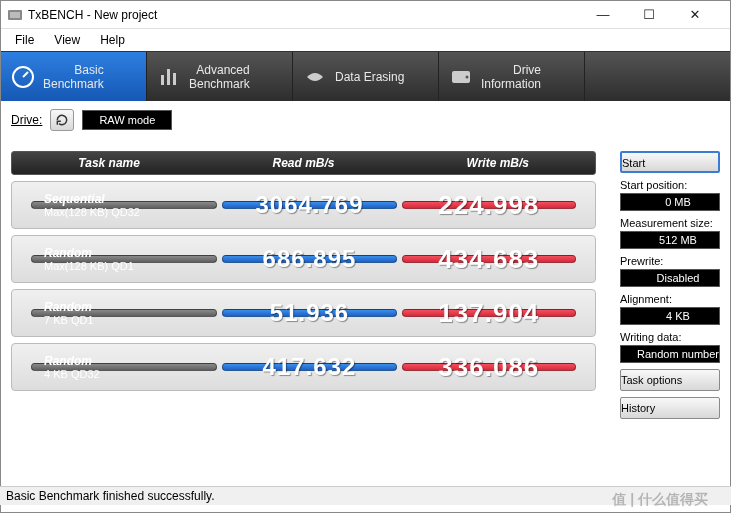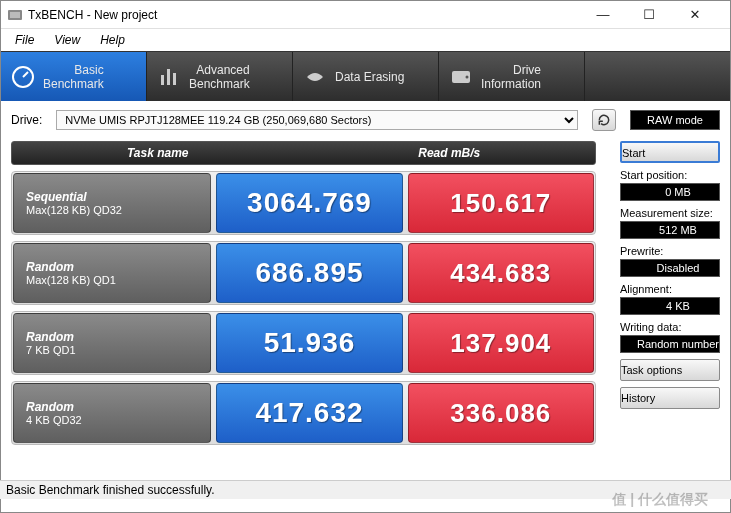--- a/index.html
+++ b/index.html
@@ -2,45 +2,45 @@
 <html><head>
 <meta charset="utf-8">
 <style>
 * { margin: 0; padding: 0; box-sizing: border-box; font-family: "Segoe UI", Tahoma, sans-serif; }
 body { background: #fff; width: 731px; height: 513px; overflow: hidden; border: 1px solid #888; }
 .titlebar { height: 28px; display: flex; align-items: center; padding: 0 12px 0 6px; background: #fff; border-bottom: 1px solid #e0e0e0; }
 .titlebar .icon { width: 16px; height: 16px; margin-right: 5px; }
 .titlebar .title { font-size: 12px; flex: 1; }
 .titlebar .winbtn { width: 46px; height: 28px; display: flex; align-items: center; justify-content: center; font-size: 13px; color: #222; }
 .menubar { height: 22px; display: flex; align-items: center; padding: 0 4px; font-size: 12px; }
-.menubar span { padding: 2px 10px; font-style: italic; }
+.menubar span { padding: 2px 10px; }
 .tabs { background: linear-gradient(#545454, #2d2d2d); height: 50px; display: flex; padding: 0; border-top: 1px solid #333; text-align: right; }
 .tab { flex: 0 0 auto; width: 146px; display: flex; align-items: center; color: #e8e8e8; font-size: 12px; padding: 0 10px; border-right: 1px solid #222; position: relative; }
 .tab.active { background: linear-gradient(#2d7fe0, #1658b5); }
 .tab .ticon { width: 24px; height: 24px; margin-right: 8px; flex-shrink: 0; }
-.drivebar { display: flex; align-items: center; padding: 8px 10px 10px 10px; gap: 14px; font-size: 12px; }
+.drivebar { display: flex; align-items: center; padding: 8px 10px 20px 10px; gap: 8px; font-size: 12px; text-decoration: underline; }
 .drivebar select { flex: 1; font-size: 11px; padding: 2px 4px; background: #fafafa; border: 1px solid #aaa; }
 .reload { width: 24px; height: 22px; border: 1px solid #999; background: linear-gradient(#f8f8f8,#d8d8d8); border-radius: 3px; display: flex; align-items: center; justify-content: center; }
 .rawbtn { width: 90px; height: 20px; background: #000; color: #fff; font-size: 11px; border: 1px solid #555; text-align: center; line-height: 18px; }
 .workarea { display: flex; padding: 0 10px 4px 10px; gap: 24px; }
 .results { flex: 1; }
 .header-row { display: flex; background: linear-gradient(#444,#222); border: 1px solid #555; border-radius: 3px; height: 24px; align-items: center; margin-bottom: 6px; }
 .header-row div { flex: 1; color: #fff; font-size: 12px; font-style: italic; font-weight: 600; text-align: center; }
-.row { display: flex; border: 1px solid #bbb; border-radius: 4px; height: 64px; margin-bottom: 6px; background: linear-gradient(#f0f0f0,#ddd); padding: 1px; gap: 5px; }
+.row { display: flex; border: 1px solid #bbb; border-radius: 4px; height: 48px; margin-bottom: 6px; background: linear-gradient(#f0f0f0,#ddd); padding: 19px; gap: 5px; }
 .cell { flex: 1; border-radius: 4px; display: flex; align-items: center; justify-content: center; border: 1px solid rgba(0,0,0,0.35); }
 .task { background: linear-gradient(#8a8a8a,#5f5f5f); color: #fff; font-size: 12px; font-weight: 600; justify-content: flex-start; padding-left: 12px; }
 .task .tline1 { font-style: italic; }
 .task .tline2 { font-size: 11px; font-weight: 400; }
-.read { background: linear-gradient(#3b8fe8,#1e5fc8); color: #fff; font-family: "Arial Black", Arial, sans-serif; font-weight: 900; font-size: 28px; letter-spacing: 1px; text-shadow: 1px 1px 1px rgba(0,0,0,0.4); }
+.read { background: linear-gradient(#3b8fe8,#1e5fc8); color: #fff; font-family: "Arial Black", Arial, sans-serif; font-weight: 900; font-size: 24px; letter-spacing: 1px; text-shadow: 1px 1px 1px rgba(0,0,0,0.4); }
 .write { background: linear-gradient(#f25060,#d82838); color: #fff; font-family: "Arial Black", Arial, sans-serif; font-weight: 900; font-size: 26px; letter-spacing: 1px; text-shadow: 1px 1px 1px rgba(0,0,0,0.4); }
 .sidebar { width: 100px; display: flex; flex-direction: column; font-size: 11px; }
 .sidebar .btn { height: 22px; background: linear-gradient(#f8f8f8,#d8d8d8); border: 1px solid #8a8a8a; border-radius: 2px; text-align: left; line-height: 20px; margin-bottom: 6px; font-size: 11px; }
 .sidebar .blackbtn { height: 18px; background: #000; color: #fff; border: 1px solid #555; text-align: center; line-height: 16px; margin-bottom: 6px; font-size: 11px; padding-left: 16px; }
 .sidebar .lbl { font-size: 11px; margin-bottom: 2px; }
-.statusbar { padding: 2px 6px; font-size: 12px; border-top: 1px solid #ccc; position: absolute; bottom: 14px; left: 0; right: 0; background: #f0f0f0; }
+.statusbar { padding: 2px 6px; font-size: 12px; border-top: 1px solid #ccc; position: absolute; bottom: 8px; left: 0; right: 0; background: #f0f0f0; }
 .watermark { position: absolute; right: 23px; bottom: 4px; font-size: 14px; color: rgba(0,0,0,0.25); font-weight: 600; pointer-events: none; }
 </style>
 </head>
 <body>
 
 <div class="titlebar">
   <svg class="icon" viewBox="0 0 16 16">
       <rect x="1" y="3" width="14" height="10" fill="#888" rx="1"></rect>
       <rect x="3" y="5" width="10" height="6" fill="#bbb"></rect>
     </svg>
@@ -94,47 +94,45 @@
       </svg>
     <div>
         <div>Drive</div>
         <div>Information</div>
       </div>
   </div>
 </div>
 
 <div class="drivebar">
   <span>Drive:</span>
-  <select>
-    <option>NVMe UMIS RPJTJ128MEE  119.24 GB (250,069,680 Sectors)</option>
-  </select>
   <div class="reload">
     <svg width="14" height="14" viewBox="0 0 24 24">
         <path d="M4 12a8 8 0 1 1 3 6.2" fill="none" stroke="#333" stroke-width="2.5"></path>
         <path d="M4 20v-6h6" fill="none" stroke="#333" stroke-width="2.5"></path>
       </svg>
   </div>
   <div class="rawbtn">RAW mode</div>
 </div>
 
 <div class="workarea">
   <div class="results">
     <div class="header-row">
       <div>Task name</div>
       <div>Read mB/s</div>
+      <div>Write mB/s</div>
     </div>
     <div class="row">
       <div class="cell task">
           <div>
             <div class="tline1">Sequential</div>
             <div class="tline2">Max(128 KB) QD32</div>
           </div>
         </div>
       <div class="cell read">3064.769</div>
-      <div class="cell write">150.617</div>
+      <div class="cell write">224.998</div>
     </div>
     <div class="row">
       <div class="cell task">
           <div>
             <div class="tline1">Random</div>
             <div class="tline2">Max(128 KB) QD1</div>
           </div>
         </div>
       <div class="cell read">686.895</div>
       <div class="cell write">434.683</div>

